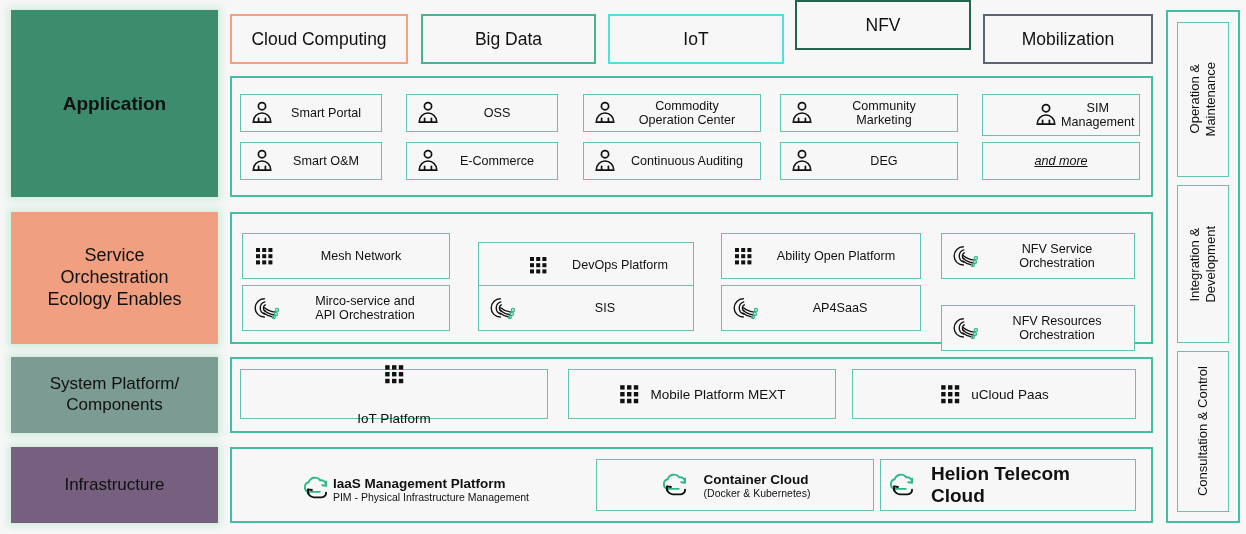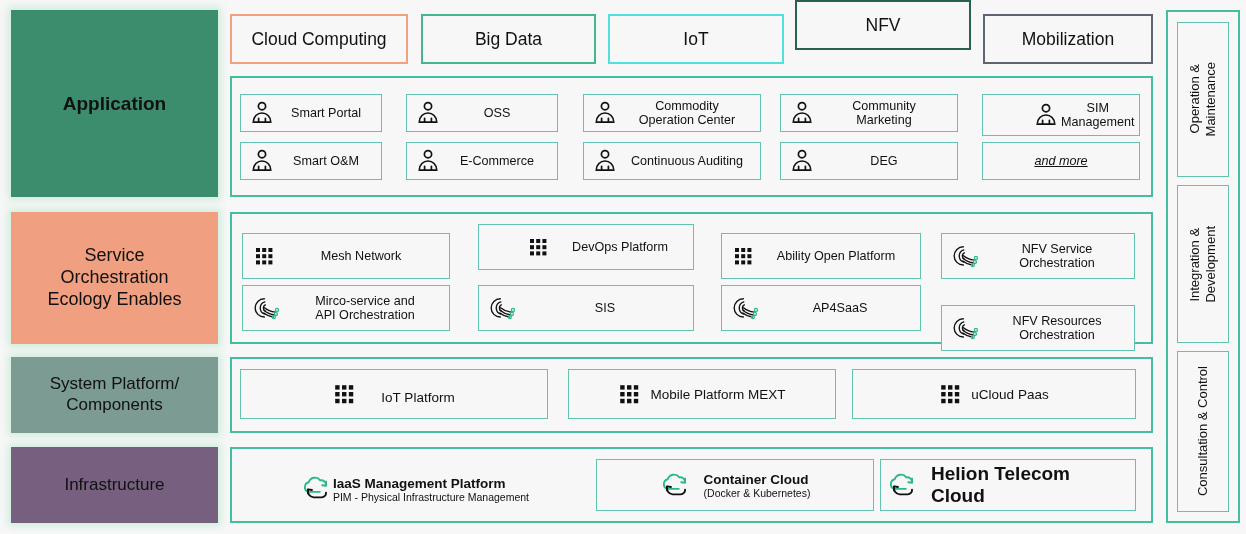--- a/index.html
+++ b/index.html
@@ -224,21 +224,21 @@
           <rect x="2" y="8.2" width="4" height="4" fill="#111111"></rect>
           <rect x="8.2" y="8.2" width="4" height="4" fill="#111111"></rect>
           <rect x="14.4" y="8.2" width="4" height="4" fill="#111111"></rect>
           <rect x="2" y="14.4" width="4" height="4" fill="#111111"></rect>
           <rect x="8.2" y="14.4" width="4" height="4" fill="#111111"></rect>
           <rect x="14.4" y="14.4" width="4" height="4" fill="#111111"></rect>
         </svg>
       </span>
       <span class="tx">Mesh Network</span>
     </div>
-    <div class="item" style="left: 478px; top: 224px; width: 216px; height: 46px; padding-left: 44px;">
+    <div class="item" style="left: 478px; top: 242px; width: 216px; height: 46px; padding-left: 44px;">
       <span class="ic" style="width: 30px;">
         <svg width="20" height="20" viewBox="0 0 20 20">
           <rect x="2" y="2" width="4" height="4" fill="#111111"></rect>
           <rect x="8.2" y="2" width="4" height="4" fill="#111111"></rect>
           <rect x="14.4" y="2" width="4" height="4" fill="#111111"></rect>
           <rect x="2" y="8.2" width="4" height="4" fill="#111111"></rect>
           <rect x="8.2" y="8.2" width="4" height="4" fill="#111111"></rect>
           <rect x="14.4" y="8.2" width="4" height="4" fill="#111111"></rect>
           <rect x="2" y="14.4" width="4" height="4" fill="#111111"></rect>
           <rect x="8.2" y="14.4" width="4" height="4" fill="#111111"></rect>
@@ -337,21 +337,21 @@
           <path d="M10.6 15.6 C13.6 18.2 17.6 20 22.4 20.7" fill="none" stroke="#111111" stroke-width="1.5" stroke-linecap="round"></path>
           <path d="M10.4 18.6 C13 20.8 16.6 22.3 20.6 23" fill="none" stroke="#111111" stroke-width="1.5" stroke-linecap="round"></path>
           <circle cx="24.8" cy="15.2" r="1.7" fill="none" stroke="#2eb78a" stroke-width="1.4"></circle>
           <circle cx="23.6" cy="19.6" r="1.7" fill="none" stroke="#2eb78a" stroke-width="1.4"></circle>
           <circle cx="21.4" cy="23.1" r="1.6" fill="none" stroke="#2eb78a" stroke-width="1.4"></circle>
         </svg>
       </span>
       <span class="tx">NFV Resources<br>Orchestration</span>
     </div>
     <div class="item" style="left: 240px; top: 369px; width: 308px; height: 50px;">
-      <span style="display: flex; align-items: flex-end; justify-content: center; width: 100%; gap: 26px;">
+      <span style="display: flex; align-items: center; justify-content: center; width: 100%; gap: 26px; flex-direction: column;">
         <span class="ic">
           <svg width="22" height="22" viewBox="0 0 20 20">
             <rect x="2" y="2" width="4" height="4" fill="#111111"></rect>
             <rect x="8.2" y="2" width="4" height="4" fill="#111111"></rect>
             <rect x="14.4" y="2" width="4" height="4" fill="#111111"></rect>
             <rect x="2" y="8.2" width="4" height="4" fill="#111111"></rect>
             <rect x="8.2" y="8.2" width="4" height="4" fill="#111111"></rect>
             <rect x="14.4" y="8.2" width="4" height="4" fill="#111111"></rect>
             <rect x="2" y="14.4" width="4" height="4" fill="#111111"></rect>
             <rect x="8.2" y="14.4" width="4" height="4" fill="#111111"></rect>

